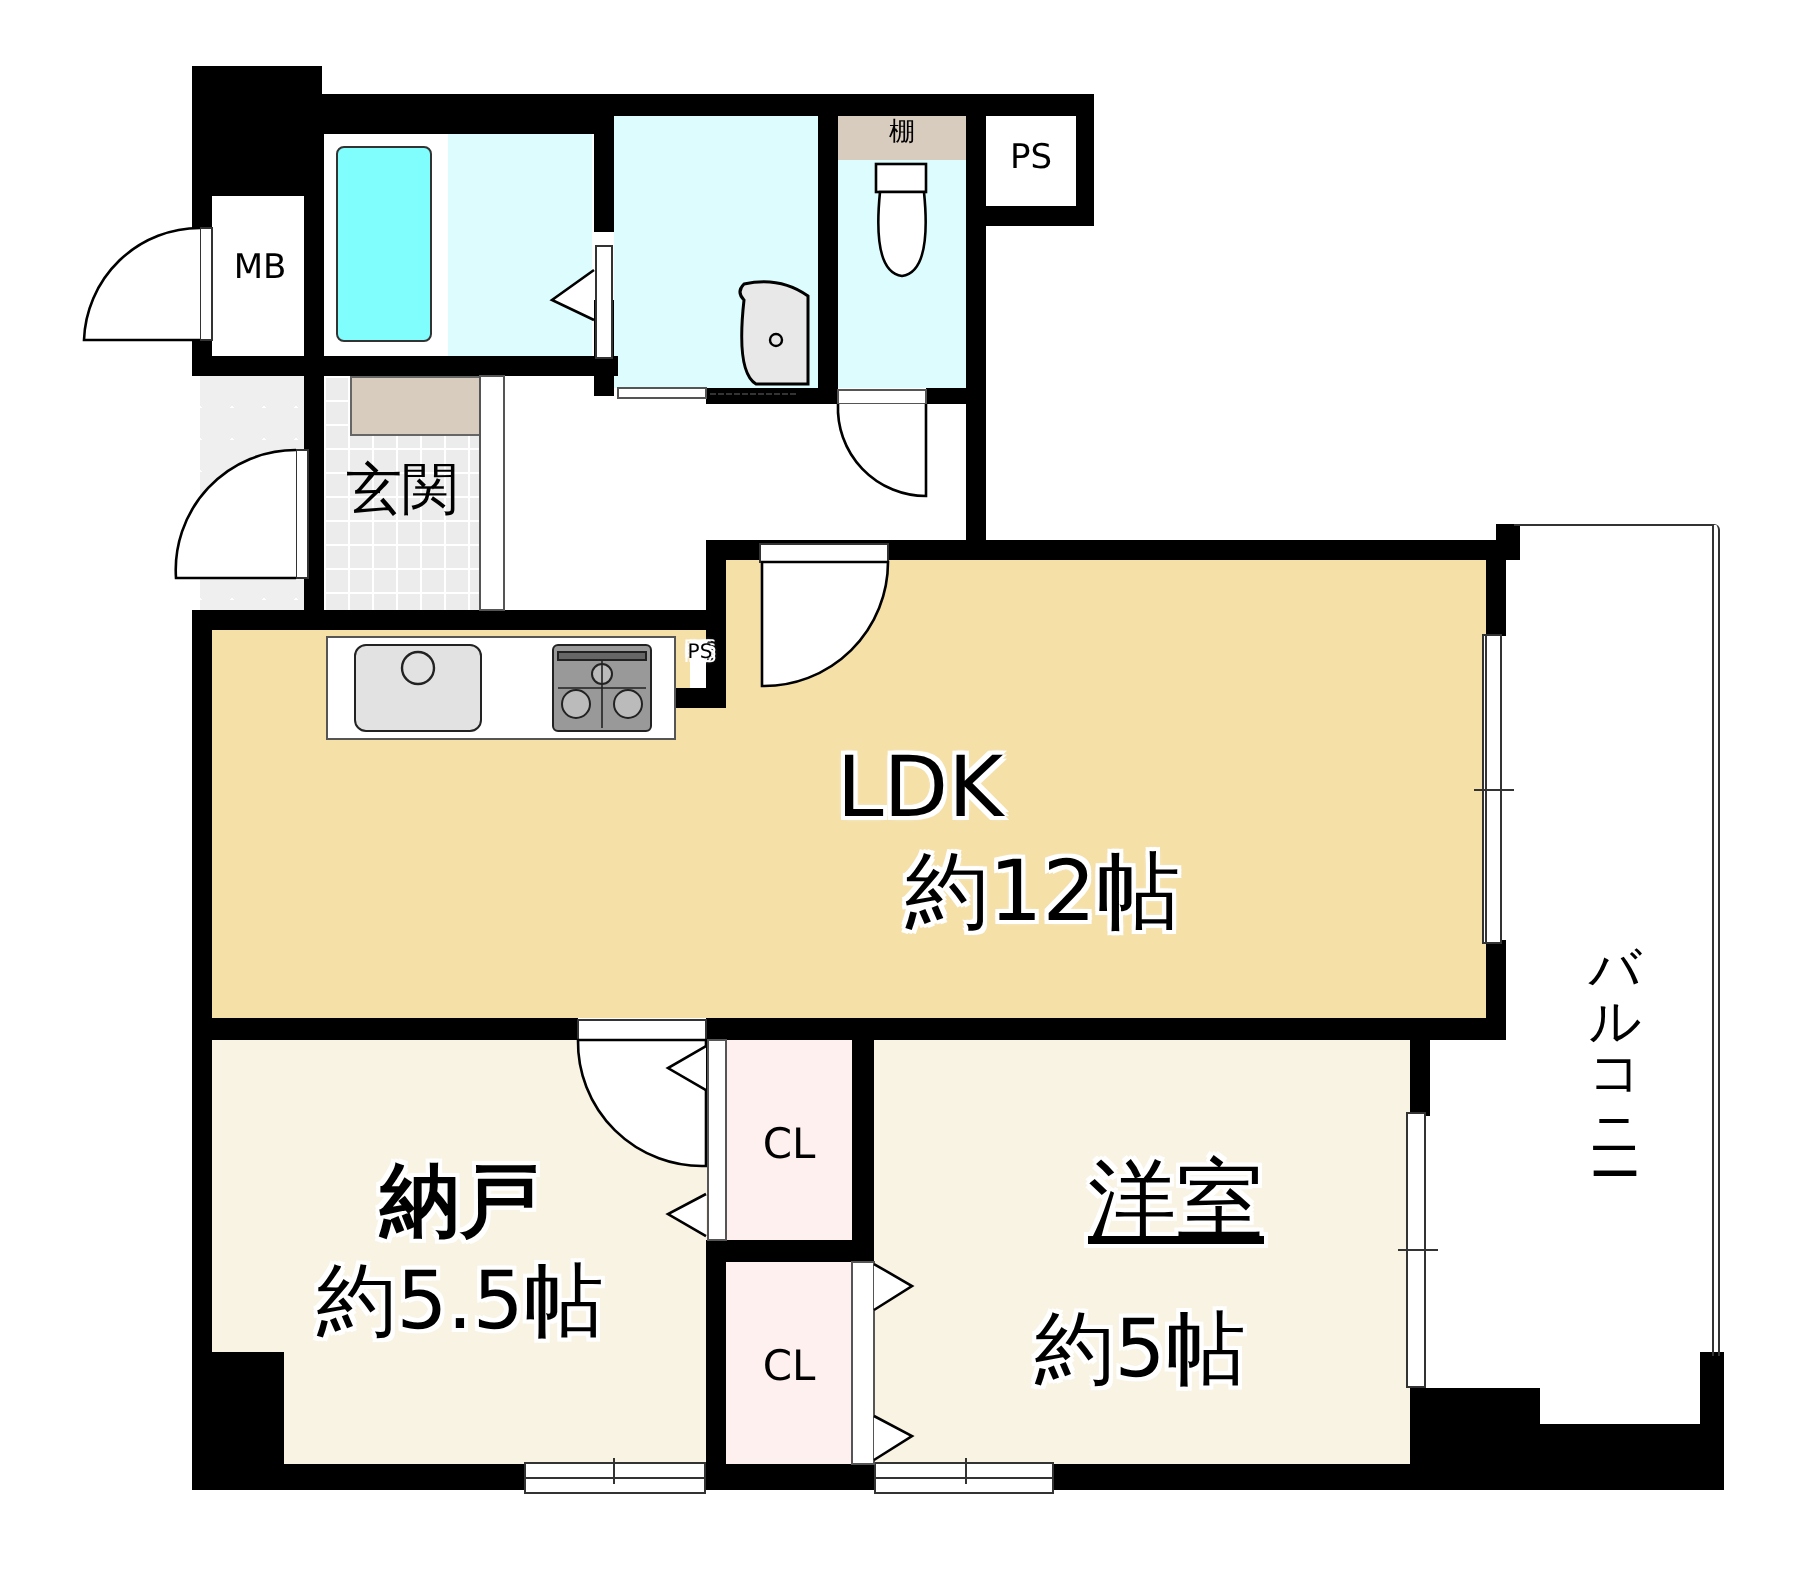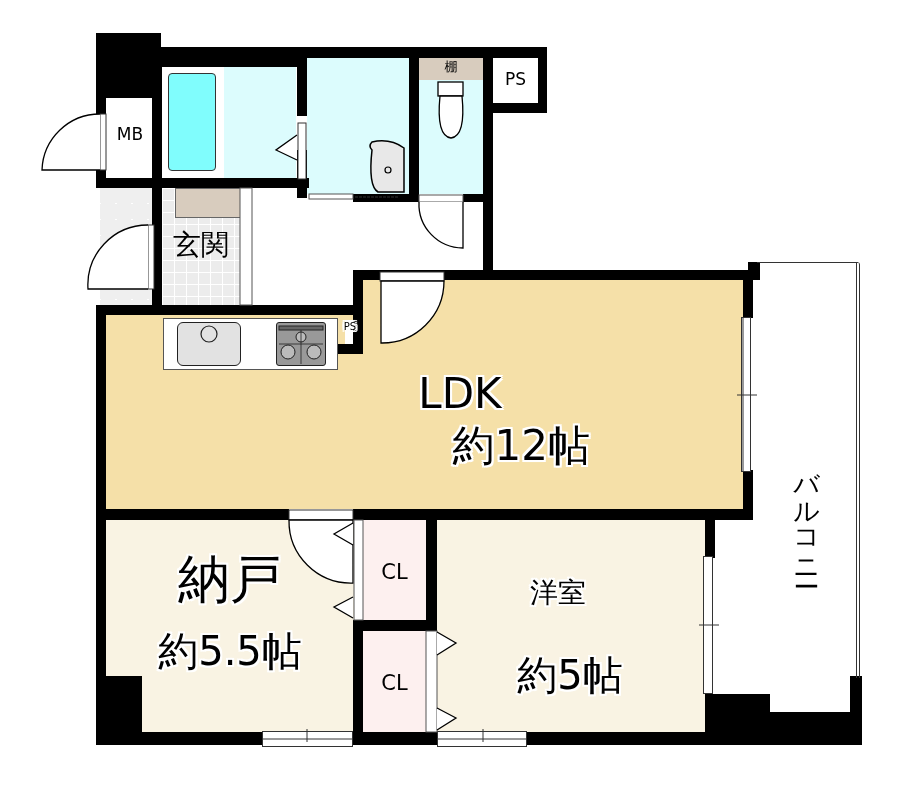--- a/index.html
+++ b/index.html
@@ -149,22 +149,22 @@
 
 <div class="label" style="left:106px;top:126px;width:48px;font-size:17px;">MB</div>
 <div class="label" style="left:493px;top:71px;width:45px;font-size:17px;">PS</div>
 <div class="label" style="left:419px;top:60px;width:64px;font-size:13px;">棚</div>
 <div class="label halo" style="left:339px;top:322px;width:22px;font-size:10px;">PS</div>
 <div class="label" style="left:162px;top:230px;width:78px;font-size:28px;">玄関</div>
 
 <div class="label halo" style="left:330px;top:372px;width:260px;font-size:42px;">LDK</div>
 <div class="label halo" style="left:330px;top:424px;width:260px;font-size:42px;text-align:right;">約12帖</div>
 
-<div class="label halo" style="left:118px;top:552px;width:224px;font-size:52px;">納戸</div>
+<div class="label halo" style="left:118px;top:580px;width:224px;font-size:40px;font-weight:bold;">納戸</div>
 <div class="label halo" style="left:118px;top:630px;width:224px;font-size:40px;">約5.5帖</div>
 
-<div class="label halo" style="left:438px;top:578px;width:240px;font-size:28px;">洋室</div>
+<div class="label halo" style="left:468px;top:578px;width:240px;font-size:44px;text-decoration:underline;">洋室</div>
 <div class="label halo" style="left:450px;top:630px;width:240px;font-size:40px;margin-top:24px;">約5帖</div>
 
 <div class="label" style="left:363px;top:561px;width:63px;font-size:21px;">CL</div>
 <div class="label" style="left:363px;top:672px;width:63px;font-size:21px;">CL</div>
 
 <div class="label" style="left:790px;top:455px;width:30px;font-size:26px;writing-mode:vertical-rl;line-height:1;">バルコニー</div>
 
 </body></html>

